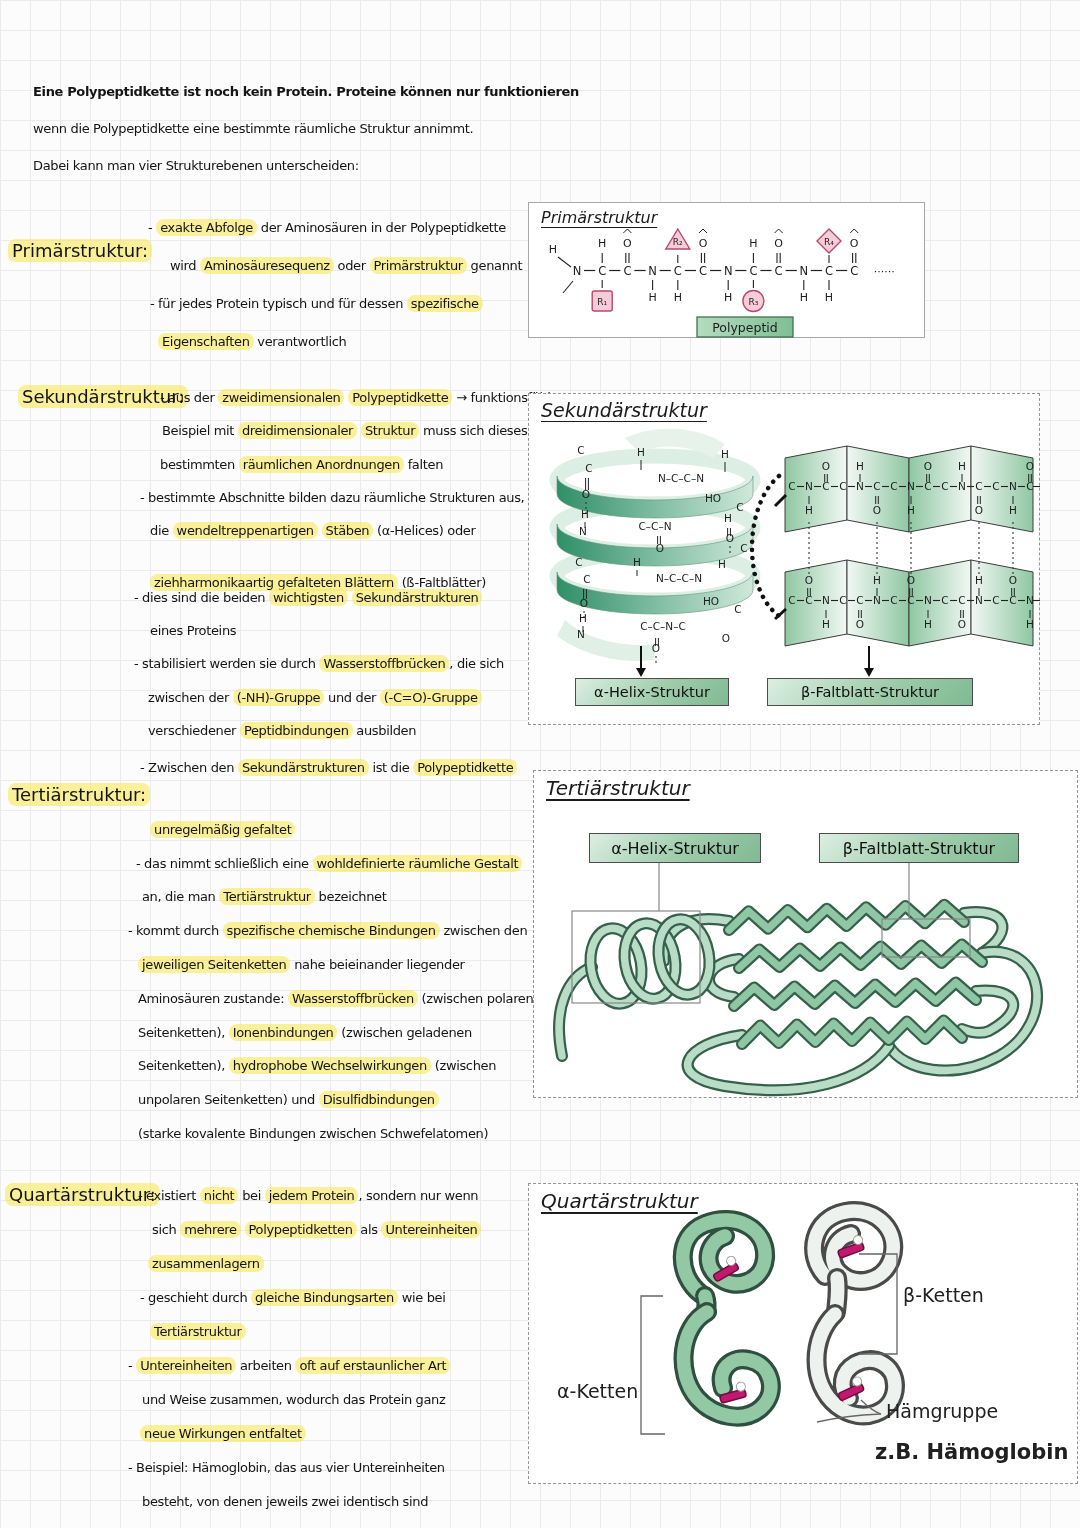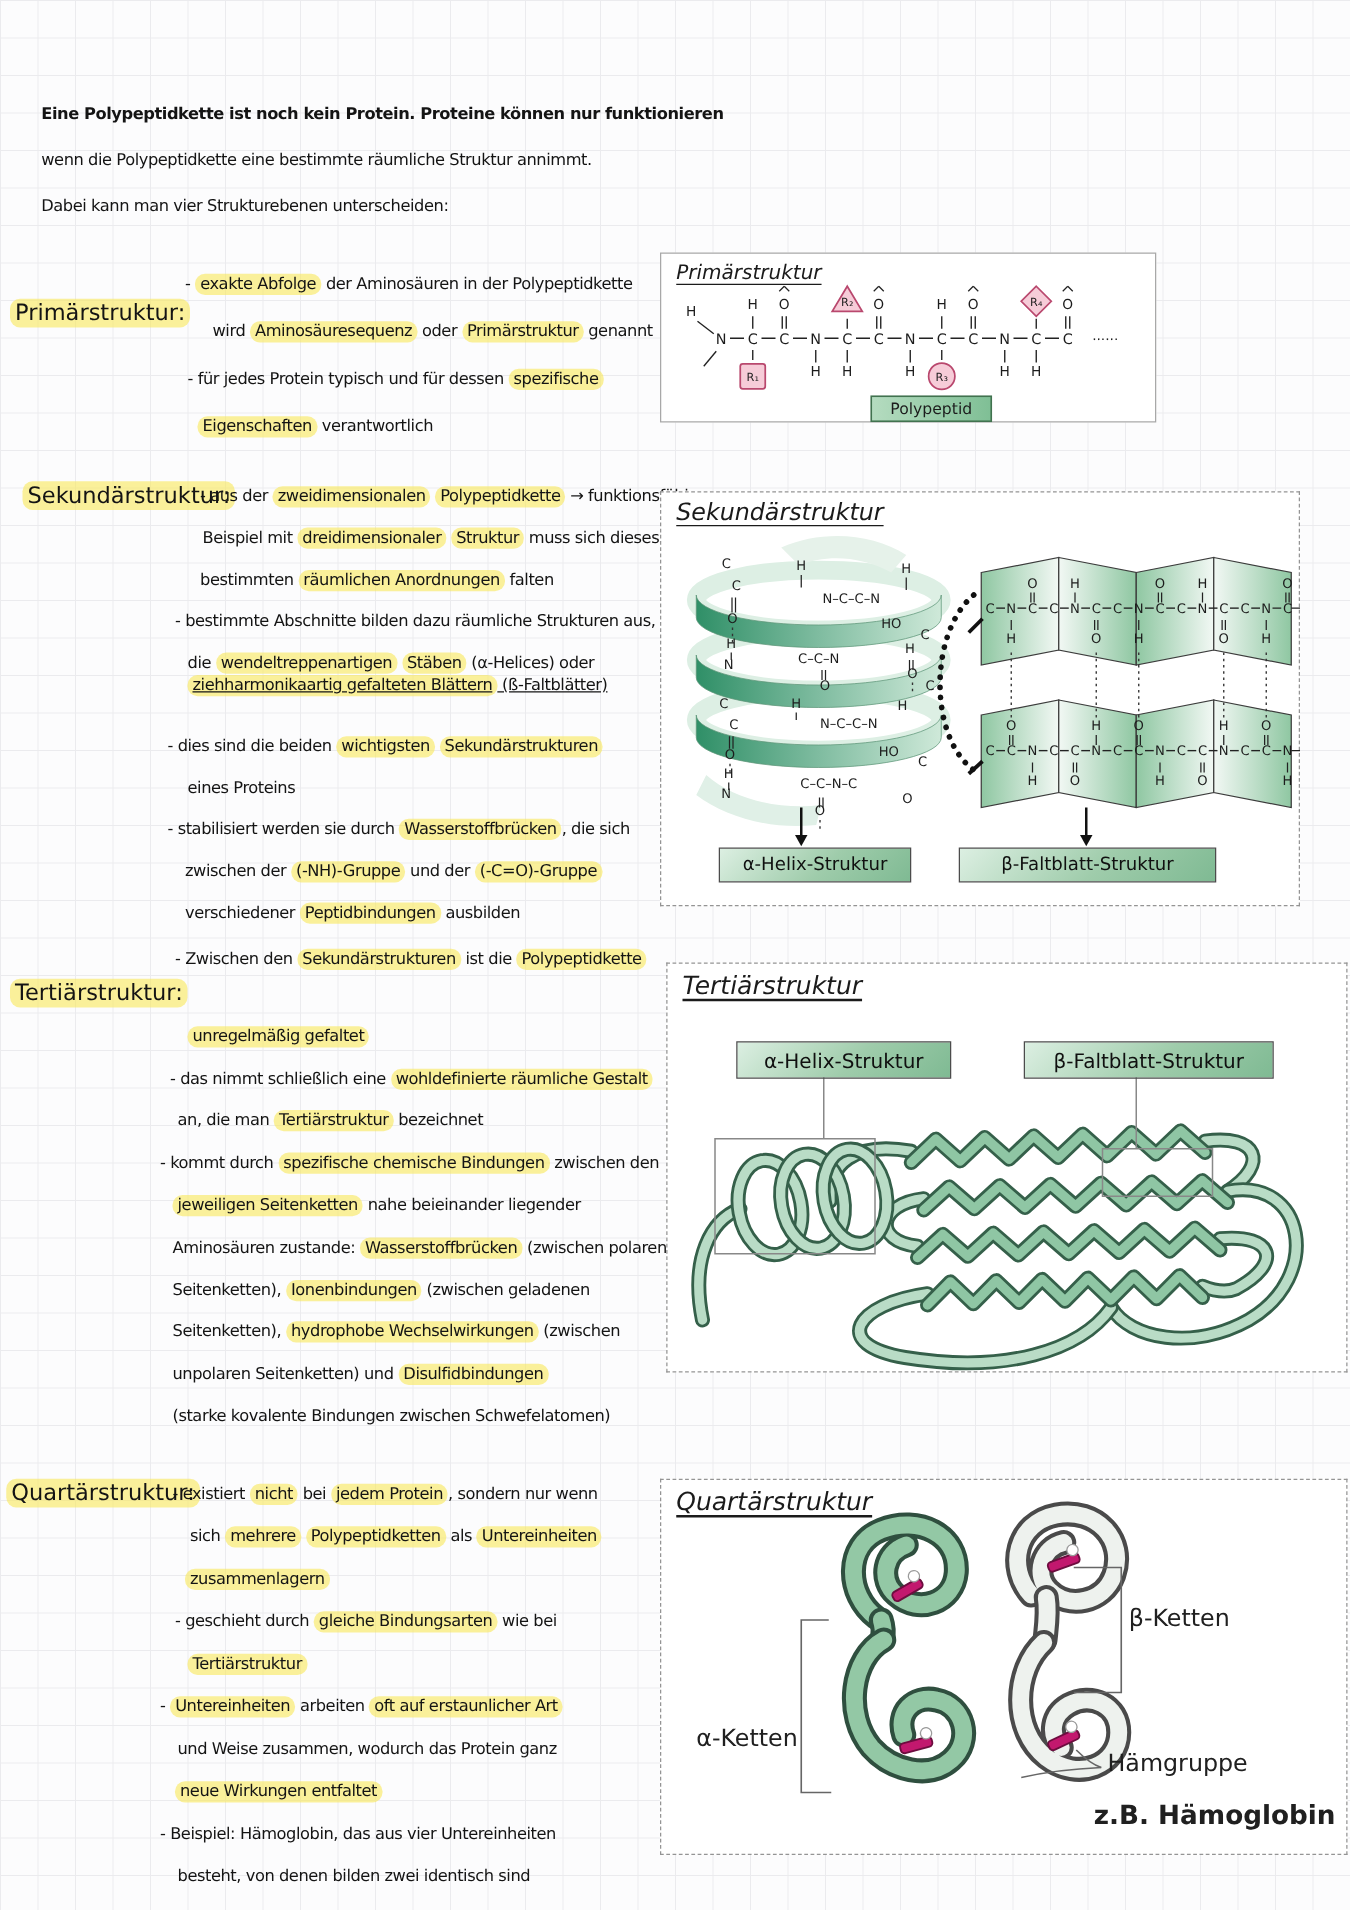--- a/index.html
+++ b/index.html
@@ -48,21 +48,21 @@
         <div class="hw-line" style="left: 150px; top: 296px;"><span>- für jedes Protein typisch und für dessen </span><mark class="hl">spezifische</mark></div>
         <div class="hw-line" style="left: 158px; top: 334px;"><mark class="hl">Eigenschaften</mark><span> verantwortlich</span></div>
       </div>
       <div class="hw-block">
         <div class="hw-label" style="left: 18px; top: 386px;"><mark class="hl">Sekundärstruktur:</mark></div>
         <div class="hw-line" style="left: 160px; top: 390px;"><span>- aus der </span><mark class="hl">zweidimensionalen</mark><span> </span><mark class="hl">Polypeptidkette</mark><span> → funktionsfähiges</span></div>
         <div class="hw-line" style="left: 162px; top: 423.3px;"><span>Beispiel mit </span><mark class="hl">dreidimensionaler</mark><span> </span><mark class="hl">Struktur</mark><span>  muss sich dieses in</span></div>
         <div class="hw-line" style="left: 160px; top: 456.6px;"><span>bestimmten </span><mark class="hl">räumlichen Anordnungen</mark><span> falten</span></div>
         <div class="hw-line" style="left: 140px; top: 489.9px;"><span>- bestimmte Abschnitte bilden dazu räumliche Strukturen aus,</span></div>
         <div class="hw-line" style="left: 150px; top: 523.2px;"><span>die </span><mark class="hl">wendeltreppenartigen</mark><span> </span><mark class="hl">Stäben</mark><span> (α-Helices) oder</span></div>
-        <div class="hw-line" style="left: 150px; top: 541px; text-decoration: underline;"><mark class="hl">ziehharmonikaartig gefalteten Blättern</mark><span> (ß-Faltblätter)</span></div>
+        <div class="hw-line" style="left: 150px; top: 575px;"><mark class="hl">ziehharmonikaartig gefalteten Blättern</mark><span> (ß-Faltblätter)</span></div>
         <div class="hw-line" style="left: 134px; top: 589.8px; text-align: center;"><span>- dies sind die beiden </span><mark class="hl">wichtigsten</mark><span> </span><mark class="hl">Sekundärstrukturen</mark></div>
         <div class="hw-line" style="left: 150px; top: 623.1px;"><span>eines Proteins</span></div>
         <div class="hw-line" style="left: 134px; top: 656.4px;"><span>- stabilisiert werden sie durch </span><mark class="hl">Wasserstoffbrücken</mark><span>, die sich</span></div>
         <div class="hw-line" style="left: 148px; top: 689.7px;"><span>zwischen der </span><mark class="hl">(-NH)-Gruppe</mark><span> und der </span><mark class="hl">(-C=O)-Gruppe</mark></div>
         <div class="hw-line" style="left: 148px; top: 723px;"><span>verschiedener </span><mark class="hl">Peptidbindungen</mark><span> ausbilden</span></div>
       </div>
       <div class="hw-block">
         <div class="hw-label" style="left: 8px; top: 784px;"><mark class="hl">Tertiärstruktur:</mark></div>
         <div class="hw-line" style="left: 140px; top: 760px;"><span>- Zwischen den </span><mark class="hl">Sekundärstrukturen</mark><span> ist die </span><mark class="hl">Polypeptidkette</mark></div>
         <div class="hw-line" style="left: 150px; top: 821.8px;"><mark class="hl">unregelmäßig gefaltet</mark></div>
@@ -80,21 +80,21 @@
         <div class="hw-label" style="left: 5px; top: 1184px;"><mark class="hl">Quartärstruktur:</mark></div>
         <div class="hw-line" style="left: 138px; top: 1188px;"><span>- existiert </span><mark class="hl">nicht</mark><span> bei </span><mark class="hl">jedem Protein</mark><span>, sondern nur wenn</span></div>
         <div class="hw-line" style="left: 152px; top: 1222px;"><span>sich </span><mark class="hl">mehrere</mark><span> </span><mark class="hl">Polypeptidketten</mark><span> als </span><mark class="hl">Untereinheiten</mark></div>
         <div class="hw-line" style="left: 148px; top: 1256px;"><mark class="hl">zusammenlagern</mark></div>
         <div class="hw-line" style="left: 140px; top: 1290px;"><span>- geschieht durch </span><mark class="hl">gleiche Bindungsarten</mark><span> wie bei</span></div>
         <div class="hw-line" style="left: 150px; top: 1324px;"><mark class="hl">Tertiärstruktur</mark></div>
         <div class="hw-line" style="left: 128px; top: 1358px;"><span>- </span><mark class="hl">Untereinheiten</mark><span> arbeiten </span><mark class="hl">oft auf erstaunlicher Art</mark></div>
         <div class="hw-line" style="left: 142px; top: 1392px;"><span>und Weise zusammen, wodurch das Protein ganz</span></div>
         <div class="hw-line" style="left: 140px; top: 1426px;"><mark class="hl">neue Wirkungen entfaltet</mark></div>
         <div class="hw-line" style="left: 128px; top: 1460px;"><span>- Beispiel: Hämoglobin, das aus vier Untereinheiten</span></div>
-        <div class="hw-line" style="left: 142px; top: 1494px;"><span>besteht, von denen bilden zwei identisch sind</span></div>
+        <div class="hw-line" style="left: 142px; top: 1494px;"><span>besteht, von denen jeweils zwei identisch sind</span></div>
       </div>
     </div>
 
   <section id="fig-primaer" class="dbox solid" style="left:528px;top:202px;width:397px;height:136px">
     <div class="fig-title t16">Primärstruktur</div>
     <svg id="svgP" width="397" height="136" viewBox="0 0 397 136">
         <defs>
           <linearGradient id="gChip" x1="0" y1="0" x2="1" y2="0">
             <stop offset="0%" stop-color="#b5dcc0"></stop>
             <stop offset="100%" stop-color="#7fbf95"></stop>

